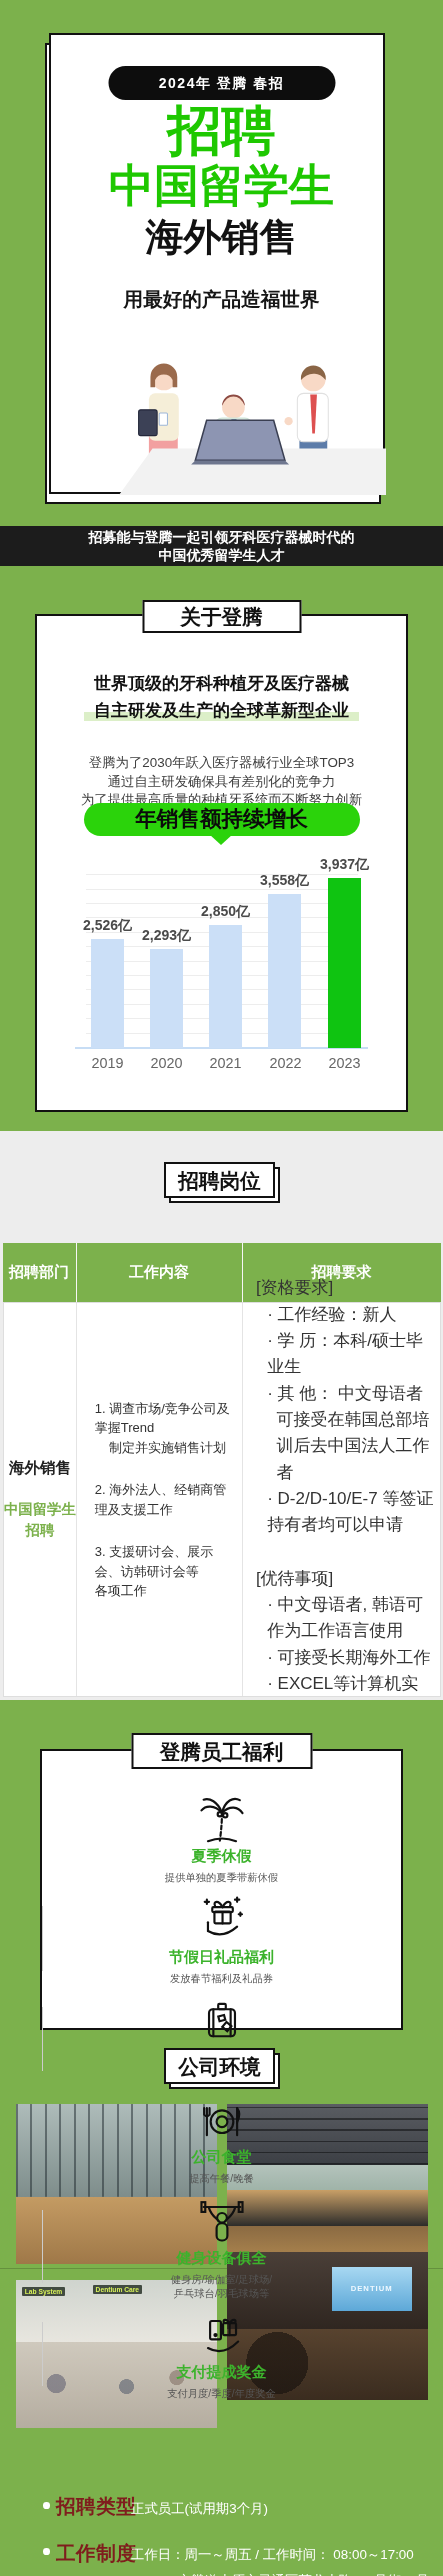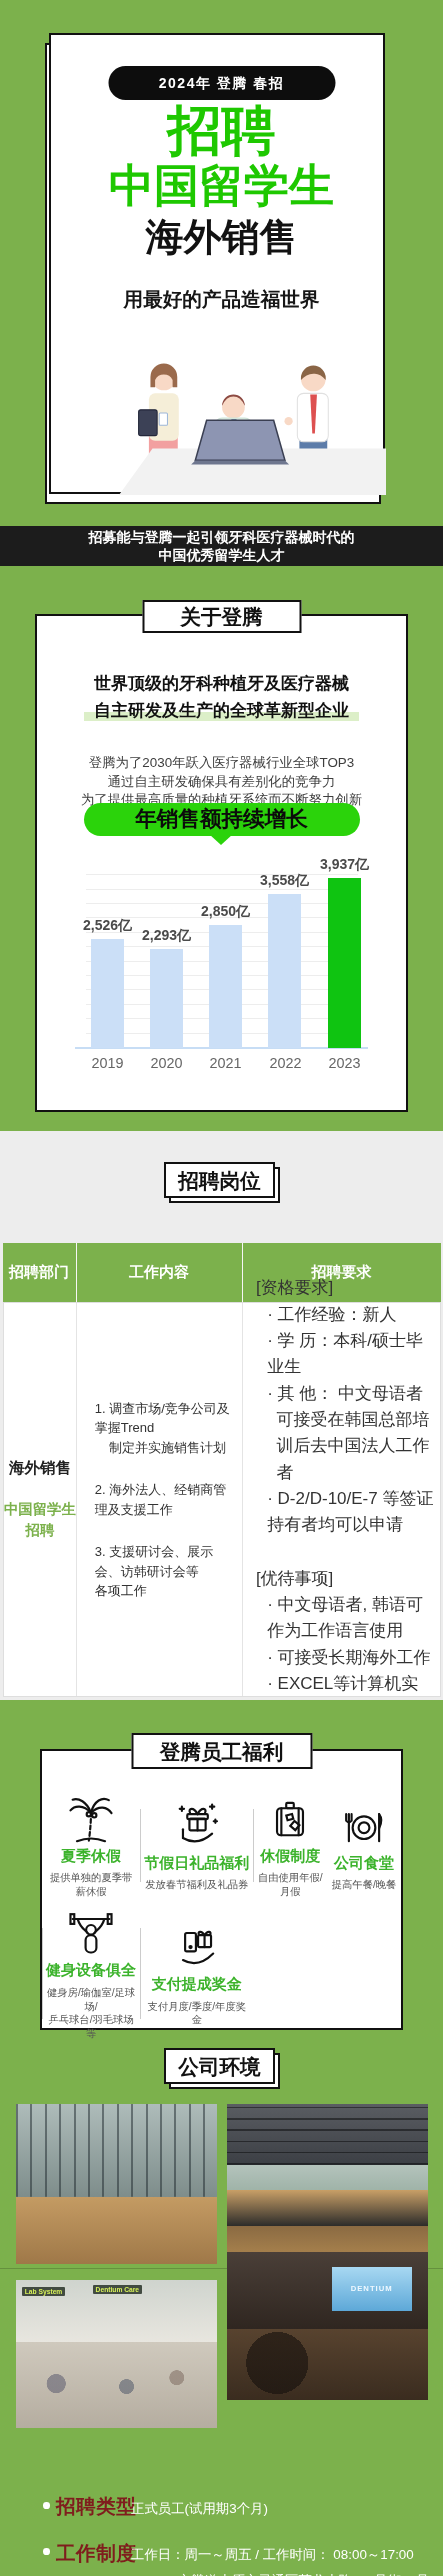--- a/index.html
+++ b/index.html
@@ -86,21 +86,21 @@
   .req-ind { padding-left:11.3px; }
   .req-title2 { margin-top:27px; }
 
   
   #bottom { height:1133px; position:relative; background:#7cb14c; }
   .benefit-card { position:absolute; left:40px; top:49px; width:363px; height:281px;
                   background:#fff; border:2.1px solid #111; z-index:1; }
   .benefit-title { position:absolute; left:50%; transform:translateX(-50%); top:33px;
                    width:181px; height:36px; line-height:33px; z-index:2; }
   .bgrid { position:absolute; left:42px; top:88px; width:359px; height:234px; z-index:2;
-           display:grid; grid-template-columns:1fr 1fr 1fr 1fr; grid-template-rows:1fr 1fr; }
+           display:grid; grid-template-columns:1fr; grid-template-rows:1fr 1fr; }
   .bcell { position:relative; display:flex; flex-direction:column; align-items:center;
            justify-content:center; padding:3.1px 4.1px; }
   .bcell svg { width:54px; height:54px; }
   .vdiv::before { content:''; position:absolute; left:0; top:18%; height:64%; border-left:1px solid #ccc; }
   .blabel { font-size:15px; font-weight:800; color:#3cb32c; margin-top:2.1px; white-space:nowrap; }
   .bdesc { font-size:10.3px; color:#555; margin-top:5.2px; line-height:1.35; text-align:center; }
 
   .env-shadow { position:absolute; left:169px; top:353px; width:111px; height:36px;
                 background:#fff; border:2.1px solid #111; z-index:1; }
   .env-title { position:absolute; left:164px; top:348px; width:111px; height:36px;

